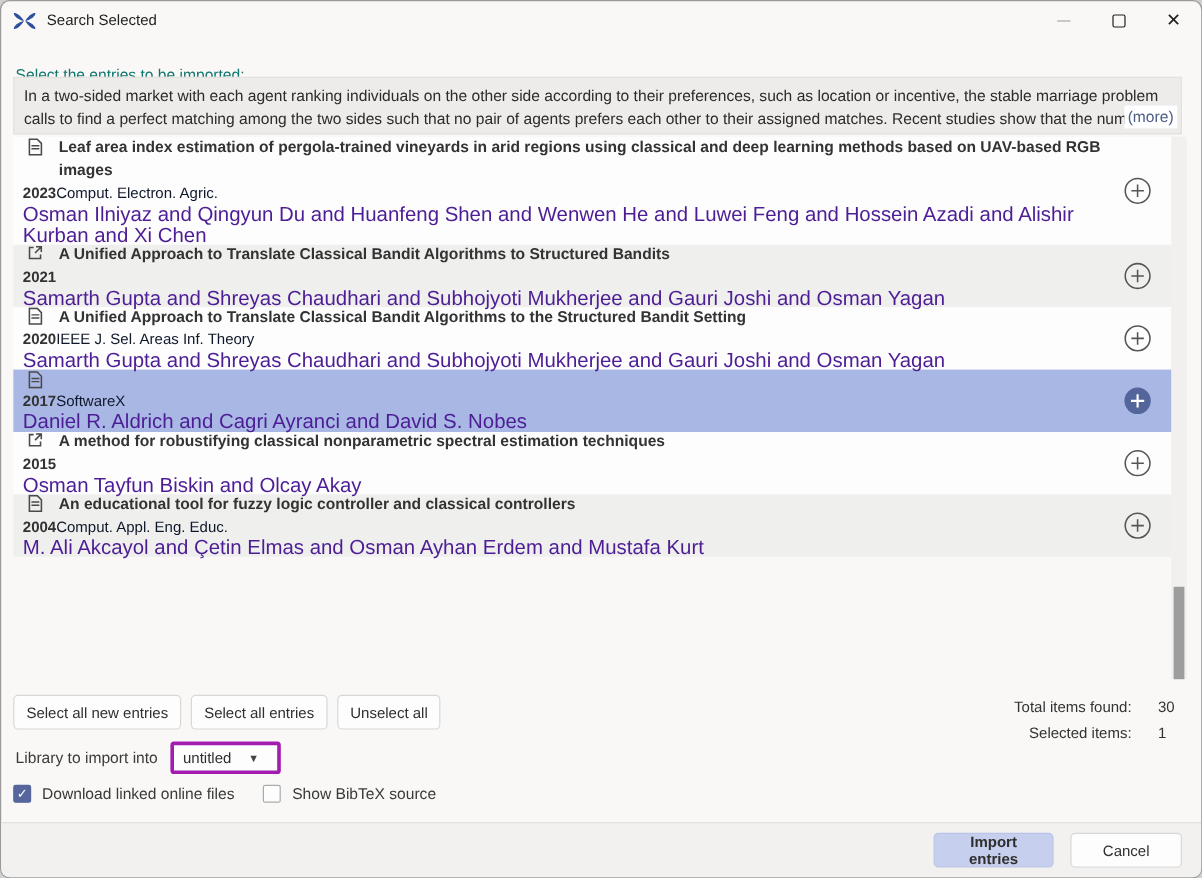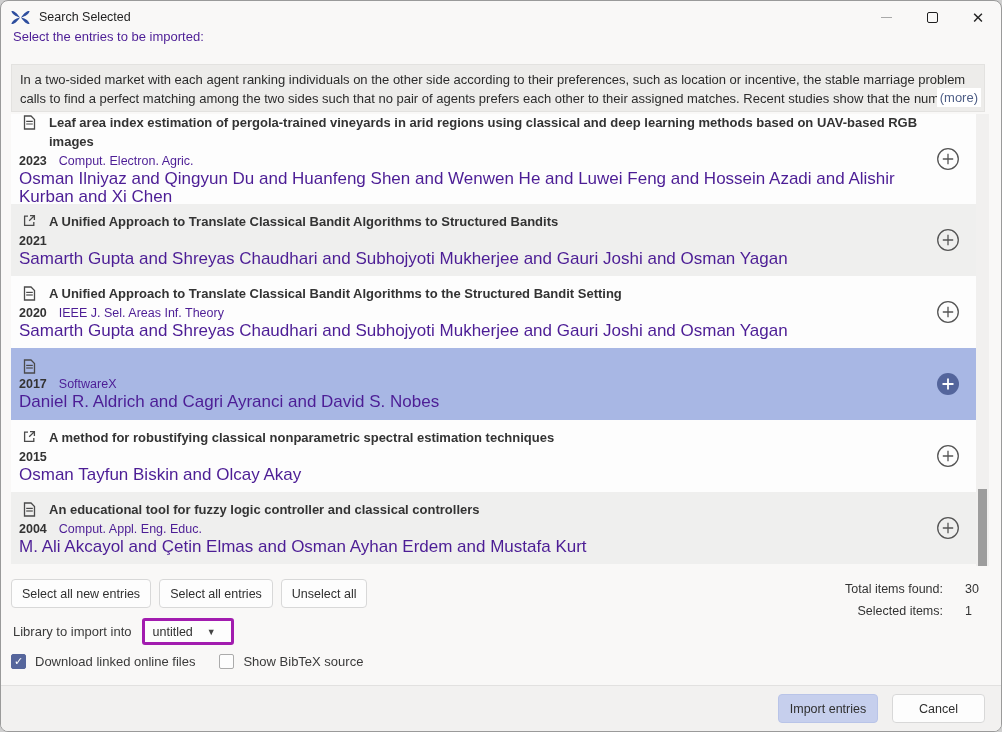--- a/index.html
+++ b/index.html
@@ -12,40 +12,40 @@
   
   .titlebar { position:absolute; left:0; top:0; width:100%; height:32px; display:flex; align-items:center; }
   .app-icon { margin-left:10px; width:20px; height:16px; display:flex; align-items:center; }
   .title-text { margin-left:8px; font-size:12.5px; color:#1f1f1f; }
   .win-btns { position:absolute; right:0; top:0; height:32px; display:flex; }
   .win-btn { width:46px; height:32px; display:flex; align-items:center; justify-content:center; cursor:default; }
   .min-glyph { width:11px; height:0; border-top:1px solid #a9a9a9; }
   .max-glyph { width:11px; height:11px; border:1.2px solid #1f1f1f; border-radius:2px; }
   .close-glyph { font-size:15px; color:#1f1f1f; line-height:1; }
   
-  .instruction { position:absolute; left:12px; top:28px; font-size:13px; color:#4c1d95; }
+  .instruction { position:absolute; left:12px; top:54px; font-size:13px; color:#0f766e; }
   
   .abstract { position:absolute; left:10px; top:63px; width:974px; height:48px;
     background:#edecea; border:1px solid #e3e2e0; font-size:13px; line-height:19px;
     color:#2b2b2b; padding:5px 8px 4px 8px; overflow:hidden; }
   .more-link { position:absolute; right:3px; bottom:4px; background:#ffffff; padding:0 3px;
     color:#4d5d85; font-size:13px; cursor:pointer;margin-left:21px; }
   
   .entry-list { position:absolute; left:10px; top:113px; width:966px; height:452px; overflow:hidden; }
-  .row { display:flex; align-items:center; height:72px; background:#fdfdfd; }
+  .row { display:flex; align-items:center; height:52px; background:#fdfdfd; }
   .row:first-child { height:90px; }
   .row.alt { background:#efefee; }
   .row.selected { background:#a8b7e4; }
   .row-main { flex:1; padding:0 10px 0 8px; overflow:hidden; }
   .title-line { display:flex; align-items:flex-start; }
   .eicon { flex:0 0 auto; width:16px; margin:2px 10px 0 4px; display:flex; }
   .etitle { font-weight:bold; font-size:13px; line-height:19px; color:#333333; }
   .meta { font-size:12.5px; line-height:18px; margin-top:1px; }
   .eyear { font-weight:bold; color:#333333; }
-  .ejournal { color:#4c1d95; margin-left:12px; }
+  .ejournal { color:#0f172a; margin-left:0; }
   .eauthors { font-size:17px; line-height:18px; color:#4c1d95; }
   .add-btn { flex:0 0 auto; width:26px; height:26px; margin-right:16px; cursor:pointer; }
   
   .scrollbar { position:absolute; right:12px; top:113px; width:13px; height:452px; background:#f1f0ef; }
   .scroll-thumb { position:absolute; left:2px; width:9px; top:375px; height:77px; background:#9d9d9d; }
   
   .select-row { position:absolute; left:10px; top:578px; display:flex; gap:8px; }
   .btn { height:29px; padding:0 10px; background:#fdfdfd; border:1px solid #d8d8d8; border-radius:4px;
     font-size:12.5px; color:#2f2f2f; display:flex; align-items:center; cursor:pointer;
     font-family:"Liberation Sans","DejaVu Sans",sans-serif; }
@@ -61,21 +61,21 @@
   .combo-arrow { font-size:9px; color:#444; }
   
   .options-row { position:absolute; left:10px; top:653px; display:flex; align-items:center; font-size:13px; gap:24px; }
   .opt { display:flex; align-items:center; gap:9px; cursor:pointer; }
   .cb { width:15px; height:15px; border-radius:2px; border:1px solid #ababab; background:#fdfdfd;
     display:flex; align-items:center; justify-content:center; }
   .cb.checked { background:#56669c; border-color:#56669c; color:#ffffff; font-size:11px; }
   
   .footer { position:absolute; left:0; bottom:0; width:100%; height:46px; background:#f2f1f0;
     border-top:1px solid #e2e1e0; display:flex; align-items:center; justify-content:flex-end; gap:14px; padding-right:16px; }
-  .btn-primary { background:#c6cfed; border-color:#b9c4e8; width:100px; justify-content:center; }
+  .btn-primary { background:#c6cfed; border-color:#b9c4e8; width:100px; justify-content:center;font-weight:bold; }
   .btn-cancel { width:93px; justify-content:center; }
 </style>
 </head>
 <body>
 
 <div class="window">
 
   <div class="titlebar">
     <span class="app-icon">
       <svg width="19" height="15" viewBox="0 0 18 14">

